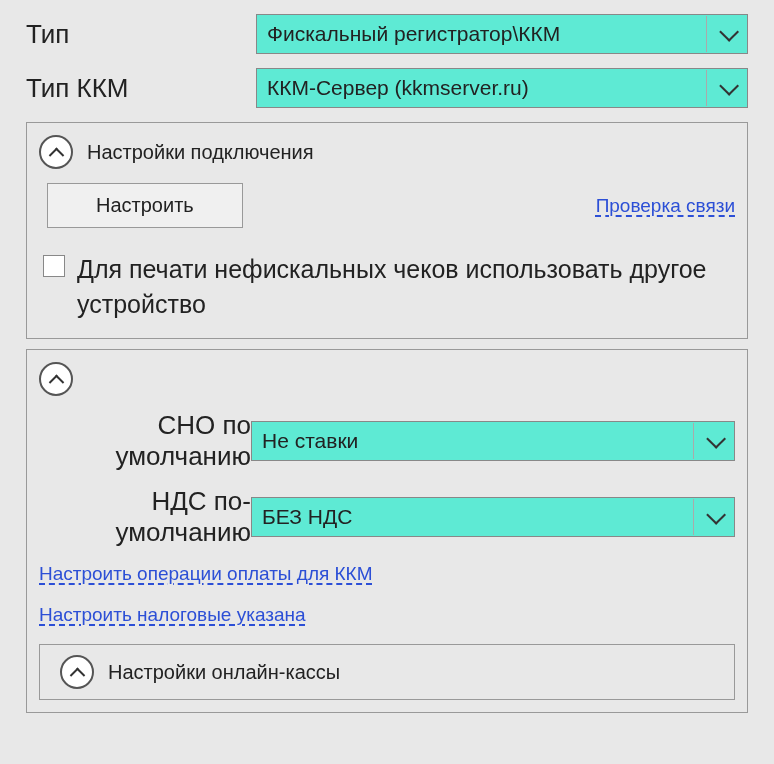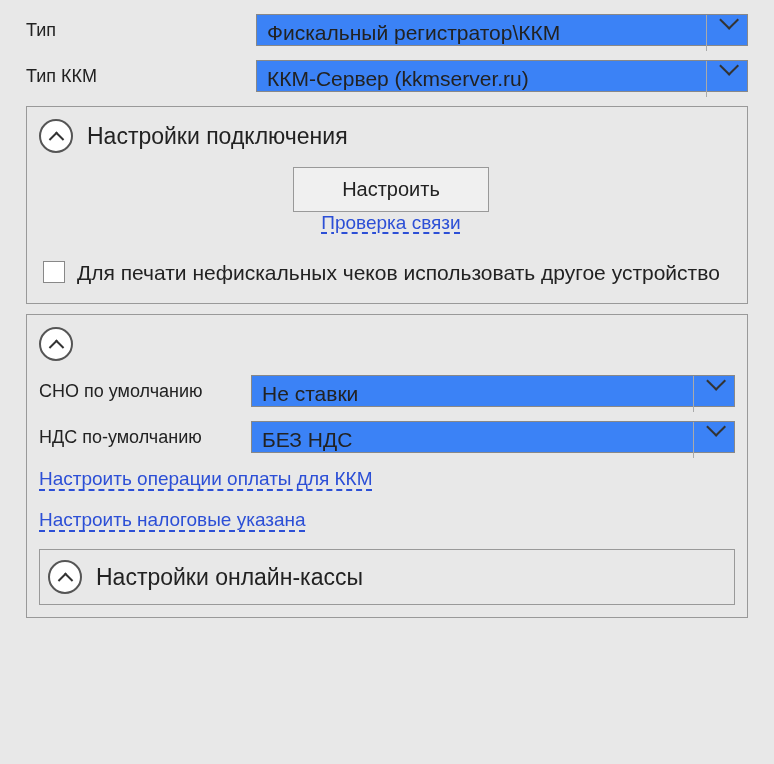--- a/index.html
+++ b/index.html
@@ -15,33 +15,34 @@
       background: #e8e8e8;
       padding: 6px 18px;
     }
     .row {
       display: flex;
       align-items: center;
       margin-bottom: 14px;
     }
     .label {
       flex: 0 0 230px;
-      font-size: 18px;
+      font-size: 26px;
       color: #222;
     }
     .label-narrow {
       flex: 0 0 212px;
+      text-align: right;
     }
     .select-wrap {
       flex: 1;
       display: flex;
-      background: #3b82f6;
+      background: #5eead4;
       border: 1px solid #888;
-      height: 32px;
-      align-items: flex-start;
+      height: 40px;
+      align-items: center;
     }
     .select-value {
       flex: 1;
       padding: 6px 10px;
       font-size: 21px;
       color: #222;
       display: flex;
       align-items: center;
       border-right: 1px solid #aaa;
     }
@@ -83,41 +84,40 @@
       cursor: pointer;
     }
     .chevron-up {
       width: 11px;
       height: 11px;
       border-left: 2.5px solid #333;
       border-top: 2.5px solid #333;
       transform: rotate(45deg) translate(2px, 2px);
     }
     .panel-title {
-      font-size: 23px;
+      font-size: 20px;
       color: #222;
       flex: 1;
     }
     .panel-body {
       padding-left: 4px;
     }
     .btn {
       background: #f0f0f0;
       border: 1px solid #999;
       padding: 10px 48px;
       font-size: 20px;
       cursor: pointer;
       color: #222;
     }
     .btn-row {
       display: flex;
       align-items: center;
       margin-bottom: 24px;
       padding-left: 4px;
-      flex-direction: column;
     }
     .spacer { flex: 1; }
     .link {
       color: #2c4fd6;
       text-decoration: underline;
       text-decoration-style: dashed;
       text-underline-offset: 4px;
       cursor: pointer;
       font-size: 19px;
     }
@@ -133,30 +133,30 @@
     .checkbox {
       width: 22px;
       height: 22px;
       border: 1px solid #888;
       background: #fff;
       flex-shrink: 0;
       margin-top: 3px;
       cursor: pointer;
     }
     .checkbox-label {
-      font-size: 21px;
+      font-size: 25px;
       color: #222;
       line-height: 1.4;
     }
     .link-block {
       margin-bottom: 18px;
     }
     .inner-panel {
       border: 1px solid #999;
-      padding: 10px 8px;
+      padding: 10px 20px;
     }
     .inner-header {
       display: flex;
       align-items: center;
     }
   </style>
 </head>
 <body>
 
 <div class="container">

